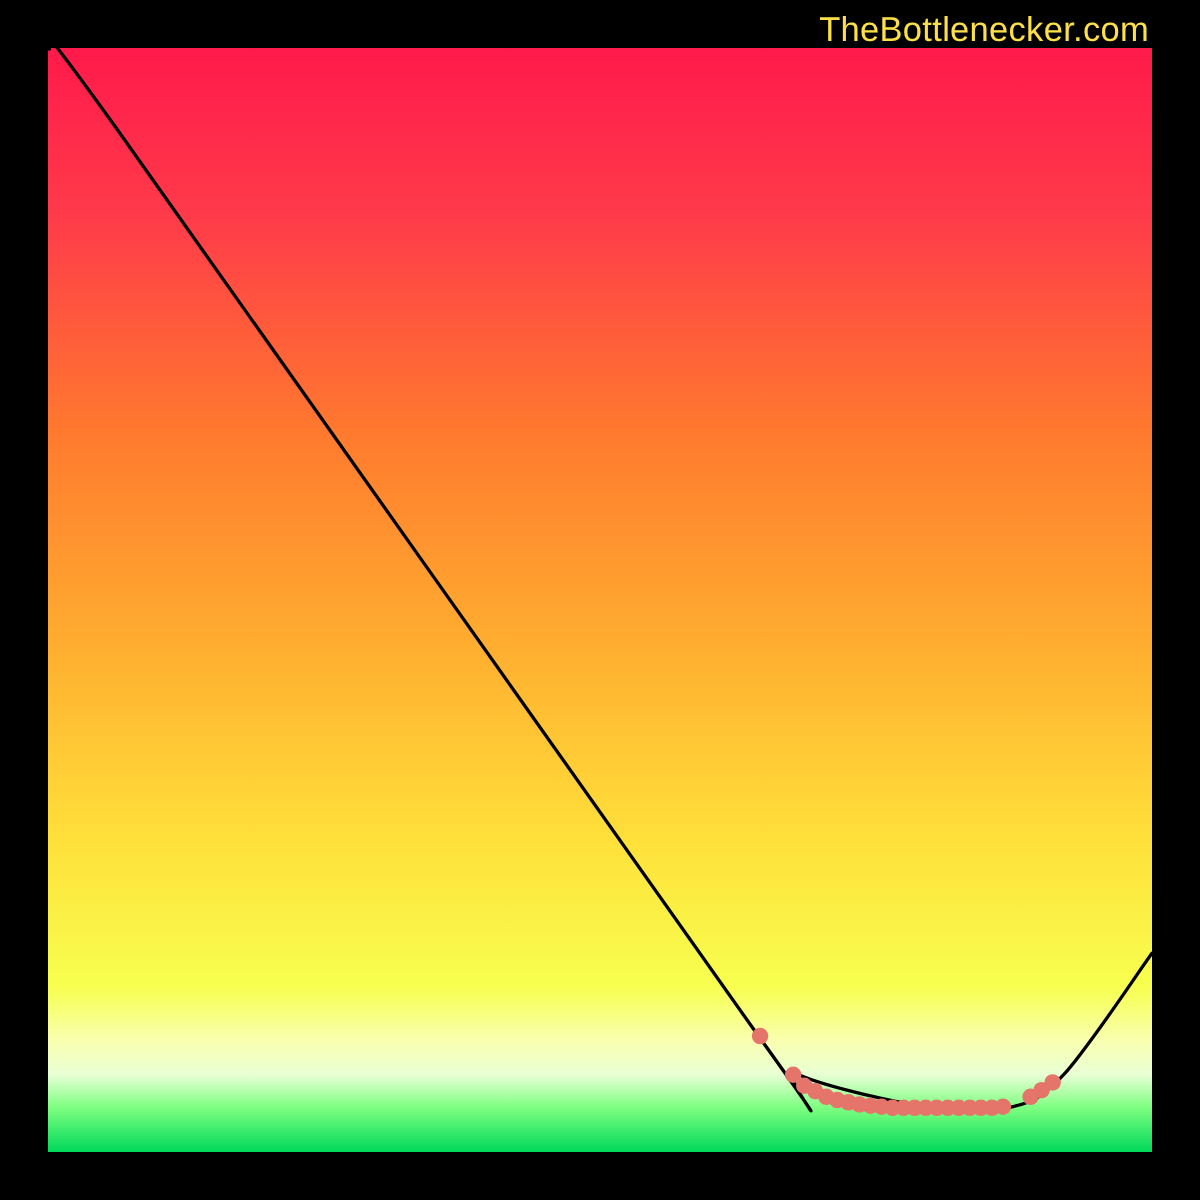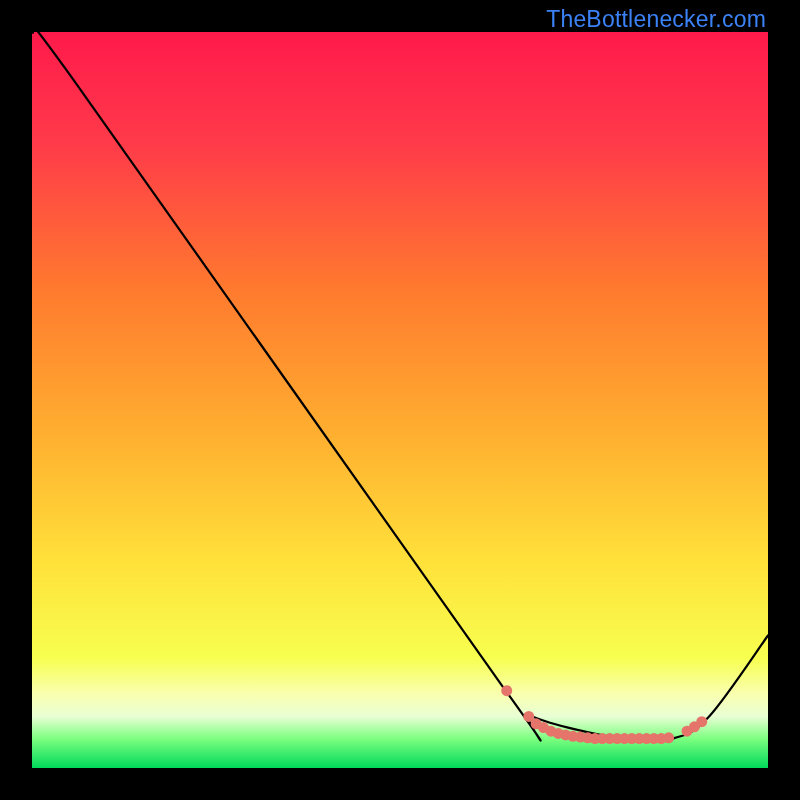--- a/index.html
+++ b/index.html
@@ -23,21 +23,21 @@
     position: absolute;
     left: 0;
     top: 0;
     width: 736px;
     height: 736px;
   }
   .watermark {
     position: absolute;
     top: 6px;
     right: 34px;
-    color: #3b82f6;
+    color: #fde047;
     font-size: 23px;
     font-weight: 500;
     letter-spacing: 0.2px;
     user-select: none;
   }
 </style>
 </head>
 <body>
 
 <div class="frame">

